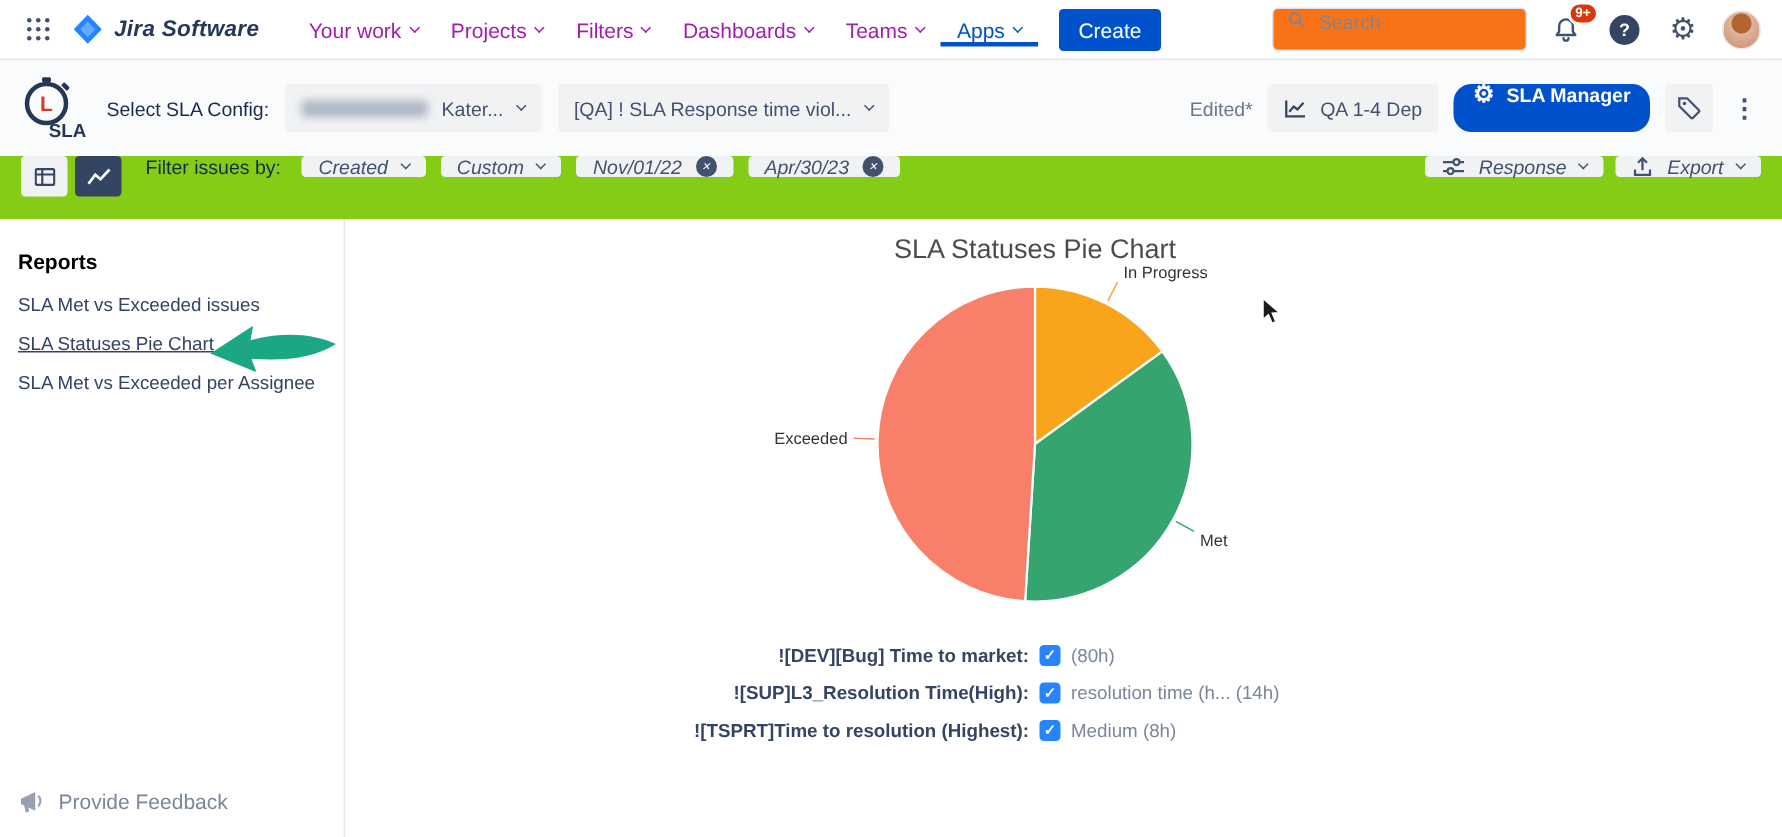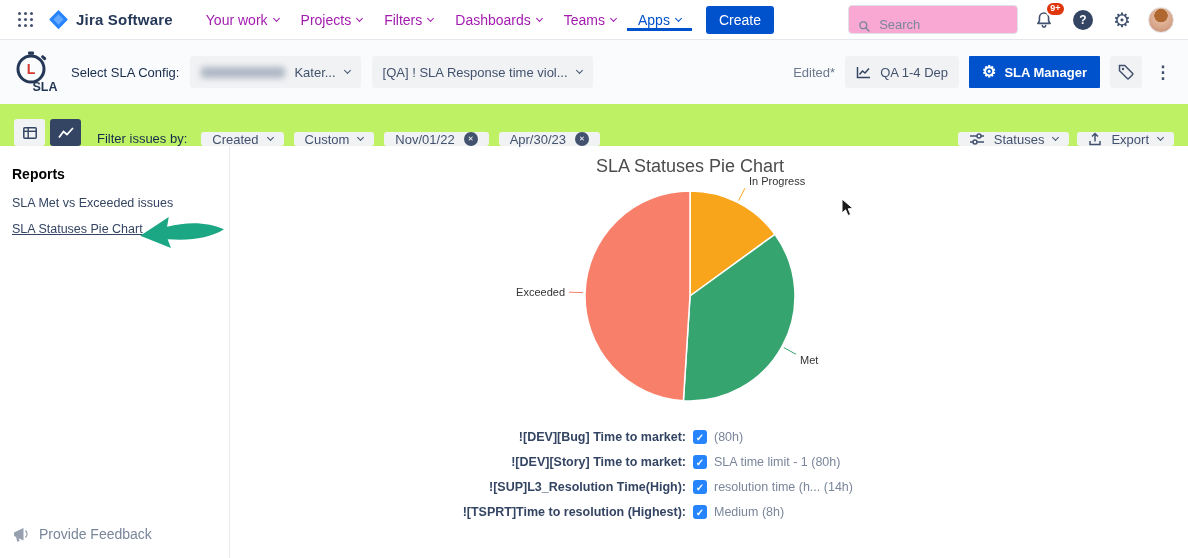--- a/index.html
+++ b/index.html
@@ -11,34 +11,34 @@
   
   .topnav { display:flex; align-items:stretch; height:40px; padding:0 14px 0 10px;
     border-bottom:1px solid #E4E6EB; background:#fff; }
   .topnav-left { display:flex; align-items:center; }
   .appswitcher { width:30px; height:30px; display:flex; align-items:center; justify-content:center;
     border-radius:4px; cursor:pointer; align-self:center; }
   .dots { width:3px; height:3px; background:#42526E; border-radius:50%;
     box-shadow:6px 0 0 #42526E,12px 0 0 #42526E,0 6px 0 #42526E,6px 6px 0 #42526E,
     12px 6px 0 #42526E,0 12px 0 #42526E,6px 12px 0 #42526E,12px 12px 0 #42526E;
     margin:-12px 0 0 -12px; }
-  .brand { display:flex; align-items:center; gap:7px; margin-left:8px; cursor:pointer; }
+  .brand { display:flex; align-items:center; gap:7px; margin-left:8px; cursor:pointer;font-style:italic; }
   .brand-text { font-size:15px; font-weight:700; color:#253858; letter-spacing:.2px; }
   .nav-items { display:flex; align-items:stretch; margin-left:22px; }
   .nav-item { display:flex; align-items:center; gap:6px; padding:3px 11px 0; font-size:14px;
     color:#a21caf; font-weight:500; cursor:pointer; border-bottom:3px solid transparent; }
   .nav-item.active { color:#0052CC; border-bottom-color:#0052CC; }
   .chev { display:inline-block; width:5px; height:5px; border-right:1.7px solid currentColor;
     border-bottom:1.7px solid currentColor; transform:rotate(45deg); margin-top:-3px; flex-shrink:0; }
   .create-btn { margin-left:14px; align-self:center; background:#0052CC; color:#fff; font-size:14px;
     font-weight:500; padding:6px 13px; border-radius:3px; border:none; cursor:pointer;
     font-family:inherit;text-align:center; }
   .topnav-right { margin-left:auto; display:flex; align-items:center; gap:13px; }
-  .search-box { display:flex; align-items:flex-end; gap:7px; width:170px; height:29px;
-    border:1.5px solid #DFE1E6; border-radius:4px; padding:0 9px; background:#f9a8d4; }
+  .search-box { display:flex; align-items:flex-start; gap:7px; width:170px; height:29px;
+    border:1.5px solid #DFE1E6; border-radius:4px; padding:0 9px; background:#f97316; }
   .search-box input { border:none; outline:none; font-size:13px; width:100%; color:#172B4D;
     font-family:inherit; background:transparent; }
   .search-box input::placeholder { color:#7A869A; }
   .icon-btn { position:relative; width:26px; height:26px; display:flex; align-items:center;
     justify-content:center; cursor:pointer; color:#42526E; }
   .badge { position:absolute; top:-6px; right:-9px; background:#DE350B; border:2px solid #fff;
     border-radius:9px; color:#fff; font-size:9px; font-weight:700; padding:1.5px 3.5px; line-height:1; }
   .help-circle { width:20px; height:20px; border-radius:50%; background:#344563; color:#fff;
     display:flex; align-items:center; justify-content:center; font-size:12px; font-weight:700; }
   .help-circle::before { content:"?"; }
@@ -50,36 +50,36 @@
   .config-bar { height:64px; display:flex; align-items:center; gap:11px; padding:0 14px;
     background:#FAFBFC; }
   .config-label { font-size:13px; color:#172B4D; }
   .chip { display:inline-flex; align-items:center; gap:9px; background:#F1F2F4; border-radius:3px;
     height:32px; padding:0 11px; font-size:13px; color:#42526E; font-weight:500; cursor:pointer;
     white-space:nowrap; }
   .blur-box { display:inline-block; width:84px; height:11px; background:#AEB7C3; border-radius:2px;
     filter:blur(3px); }
   .config-right { margin-left:auto; display:flex; align-items:center; gap:10px; }
   .edited { font-size:13px; color:#6B778C; }
-  .sla-manager-btn { display:flex; gap:8px; align-items:center; background:#0052CC; color:#fff;
-    height:32px; padding:0 13px; border-radius:1px; font-size:13px; font-weight:700; border:none;
+  .sla-manager-btn { display:flex; gap:8px; background:#0052CC; color:#fff;
+    height:32px; padding:0 13px; border-radius:12px; font-size:13px; font-weight:700; border:none;
     cursor:pointer; font-family:inherit; }
   .sla-manager-btn .gear-glyph::before { font-size:16px; }
   .sq-chip { width:32px; justify-content:center; padding:0; }
   .kebab { width:22px; height:32px; display:flex; align-items:center; justify-content:center;
     color:#42526E; cursor:pointer; font-weight:700; }
   .kebab::before { content:"\22EE"; font-size:17px; }
   
-  .filter-bar { height:42px; display:flex; align-items:flex-end; gap:10px; padding:0 14px; background:#bef264; }
+  .filter-bar { height:42px; display:flex; align-items:flex-start; gap:10px; padding:0 14px; background:#84cc16; }
   .view-toggle { display:flex; gap:5px; }
   .toggle-btn { width:31px; height:27px; border-radius:3px; display:flex; align-items:center;
     justify-content:center; background:#F1F2F4; cursor:pointer; }
   .toggle-btn.selected { background:#344563; }
   .filter-label { font-size:13px; color:#172B4D; margin:0 4px 0 6px; }
-  .chip.small { height:14px; }
+  .chip.small { height:14px;font-style:italic; }
   .clear-x { width:14px; height:14px; border-radius:50%; background:#42526E; color:#fff;
     display:flex; align-items:center; justify-content:center; flex-shrink:0; cursor:pointer; }
   .clear-x::before { content:"\2715"; font-size:7px; }
   .filter-right { margin-left:auto; display:flex; gap:8px; }
   
   .content { display:flex; height:412px; }
   .sidebar { width:230px; border-right:1px solid #E8EAEE; position:relative; padding:20px 12px 0; }
   .sidebar-title { font-size:14px; font-weight:700; color:#000000; margin-bottom:14px; }
   .report-link { display:block; font-size:12.5px; color:#344563; margin-bottom:12px;
     text-decoration:none; cursor:pointer; }
@@ -242,40 +242,41 @@
     <span class="clear-x"></span>
   </div>
   <div class="filter-right">
     <div class="chip small">
       <svg width="16" height="12" viewBox="0 0 16 12">
         <line x1="1" y1="3" x2="15" y2="3" stroke="#42526E" stroke-width="1.5"></line>
         <circle cx="10" cy="3" r="2" fill="#F1F2F4" stroke="#42526E" stroke-width="1.5"></circle>
         <line x1="1" y1="9" x2="15" y2="9" stroke="#42526E" stroke-width="1.5"></line>
         <circle cx="6" cy="9" r="2" fill="#F1F2F4" stroke="#42526E" stroke-width="1.5"></circle>
       </svg>
-      <span>Statuses</span>
+      <span>Response</span>
       <span class="chev"></span>
     </div>
     <div class="chip small">
       <svg width="14" height="14" viewBox="0 0 14 14">
         <path d="M7 9.5 V2 M4 4.5 L7 1.5 L10 4.5" stroke="#42526E" stroke-width="1.5" fill="none"></path>
         <path d="M2 9 v3.5 h10 V9" stroke="#42526E" stroke-width="1.5" fill="none"></path>
       </svg>
       <span>Export</span>
       <span class="chev"></span>
     </div>
   </div>
 </section>
 
 <div class="content">
   <aside class="sidebar">
     <div class="sidebar-title">Reports</div>
     <div id="report-list">
         <a class="report-link">SLA Met vs Exceeded issues</a>
         <a class="report-link active">SLA Statuses Pie Chart</a>
+        <a class="report-link">SLA Met vs Exceeded per Assignee</a>
       </div>
     <svg class="annotation-arrow" width="88" height="38" viewBox="0 0 88 38">
       <path d="M2 20 L32 4 L29.5 13.5 C52 9.5 72 13 86 21 C70 29 52 29.5 29 26 L31.5 35 Z" fill="#1BA784"></path>
     </svg>
     <div class="feedback">
       <svg width="18" height="15" viewBox="0 0 18 15">
         <path d="M2 5.5 v3.5 l9.5 4.5 V1 Z" fill="#97A0AF"></path>
         <path d="M4 9.5 l2.6 1.2 1 3.2 -2.4 0.9 Z" fill="#97A0AF"></path>
         <path d="M13.5 3.5 a5 5 0 0 1 0 7" stroke="#97A0AF" fill="none" stroke-width="1.4"></path>
       </svg>
@@ -298,25 +299,20 @@
           <text x="135.05970619574646" y="134.19929815154651" text-anchor="end" class="pie-label">Exceeded</text>
         </svg>
     </div>
     <div class="sla-rows" id="sla-rows">
         <div class="sla-row">
           <span class="sla-label">![DEV][Bug] Time to market:</span>
           <span class="checkbox"></span>
           <span class="sla-value">(80h)</span>
         </div>
         <div class="sla-row">
-          <span class="sla-label">![DEV][Story] Time to market:</span>
-          <span class="checkbox"></span>
-          <span class="sla-value">SLA time limit - 1 (80h)</span>
-        </div>
-        <div class="sla-row">
           <span class="sla-label">![SUP]L3_Resolution Time(High):</span>
           <span class="checkbox"></span>
           <span class="sla-value">resolution time (h... (14h)</span>
         </div>
         <div class="sla-row">
           <span class="sla-label">![TSPRT]Time to resolution (Highest):</span>
           <span class="checkbox"></span>
           <span class="sla-value">Medium (8h)</span>
         </div>
       </div>

